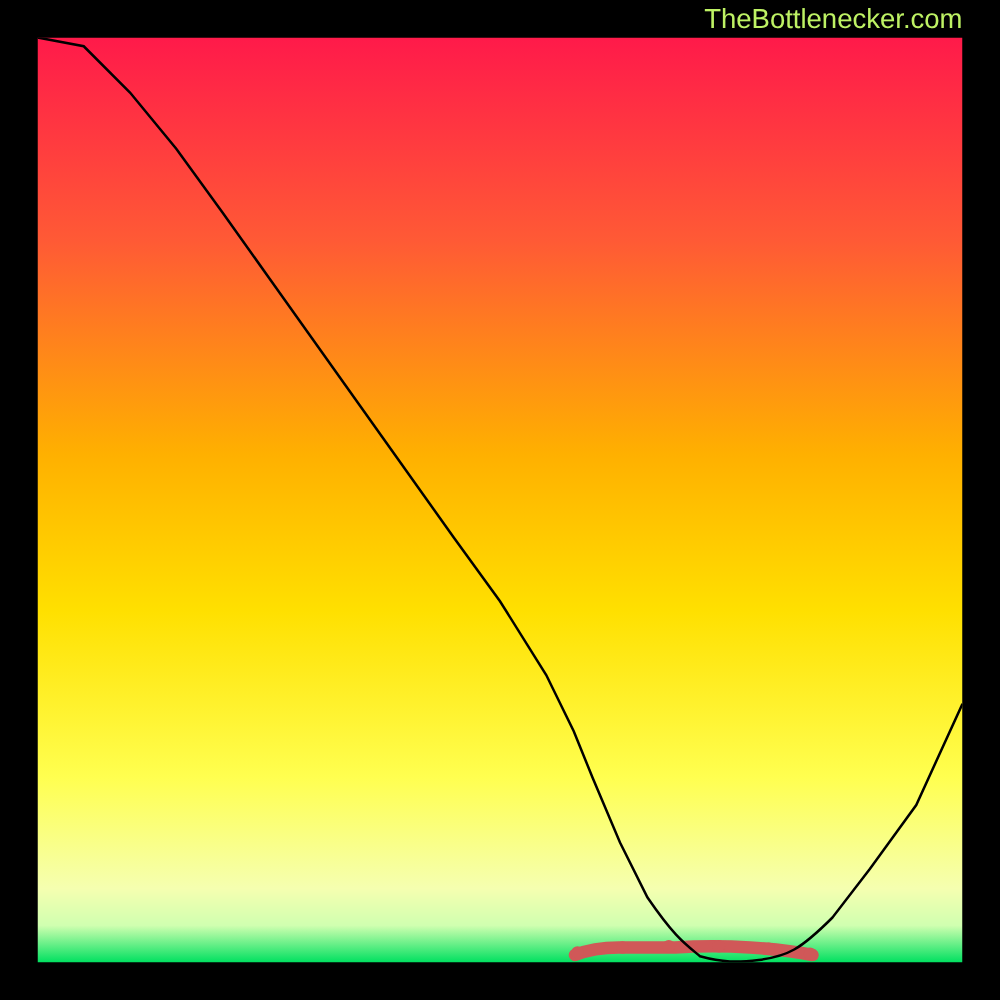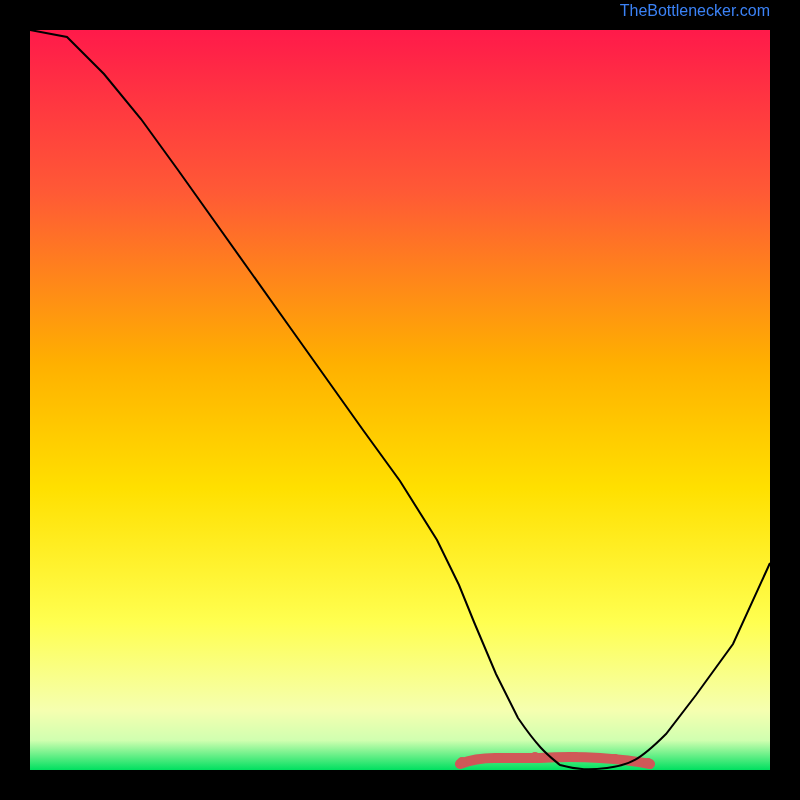--- a/index.html
+++ b/index.html
@@ -8,22 +8,22 @@
     width: 800px;
     height: 800px;
     background: #000000;
     position: relative;
     font-family: Arial, sans-serif;
   }
   .watermark {
     position: absolute;
     top: 2px;
     right: 30px;
-    color: #3b82f6;
-    font-size: 16px;
+    color: #bef264;
+    font-size: 22px;
     font-weight: normal;
     z-index: 10;
   }
   .plot-area {
     position: absolute;
     left: 30px;
     top: 30px;
     width: 740px;
     height: 740px;
   }

